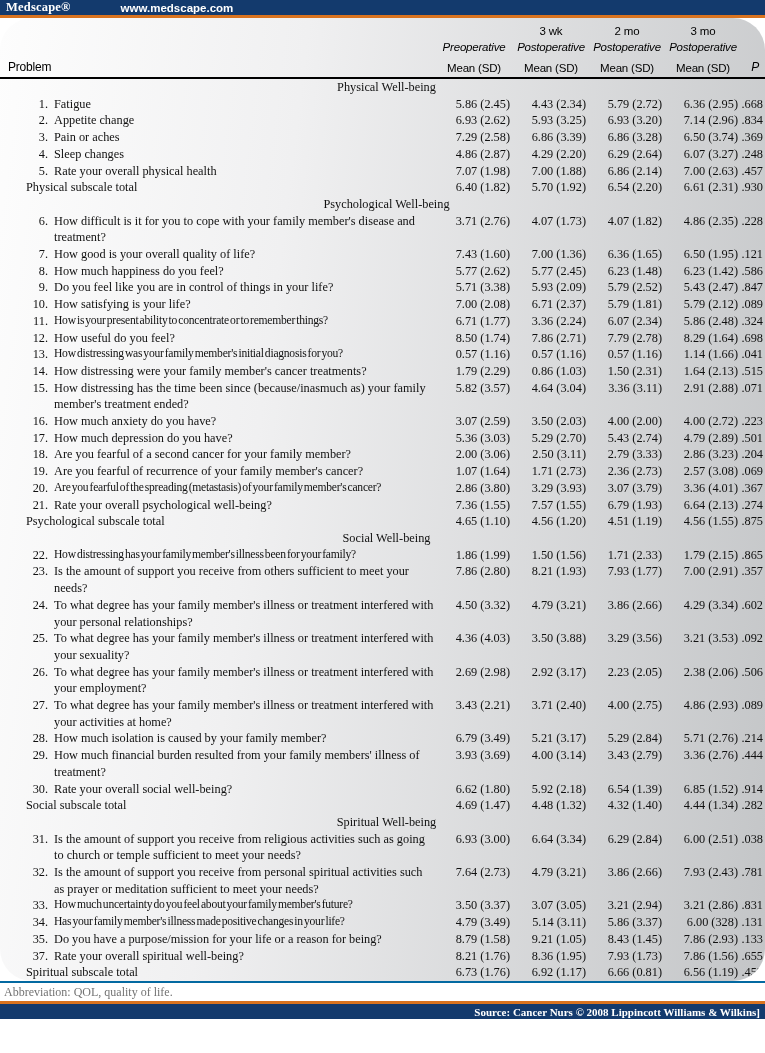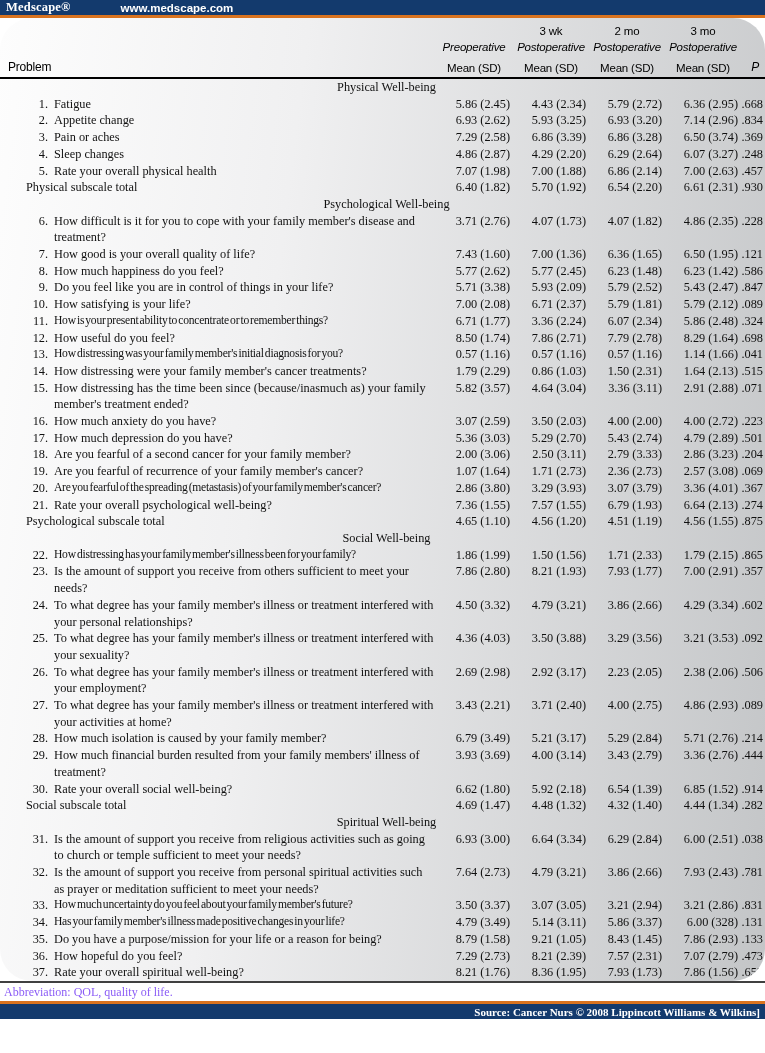--- a/index.html
+++ b/index.html
@@ -53,22 +53,22 @@
   .lbl-subtotal{padding-left:26px;}
   .lbl-overall{padding-left:8px;}
   .q-row{display:flex;padding-left:26px;}
   .q-num{flex:0 0 22px;text-align:right;margin-right:6px;}
   .q-text{flex:1 1 auto;}
   .tight .q-text{
     font-size:11.6px;letter-spacing:-0.25px;word-spacing:-1.5px;white-space:nowrap;
   }
   
   .footnote-strip{
-    flex:0 0 20px;height:20px;background:#fff;border-top:2px solid #404040;
-    font-family:"Liberation Serif",serif;font-size:12px;color:#8b5cf6;
+    flex:0 0 20px;height:20px;background:#fff;border-top:2px solid #0369a1;
+    font-family:"Liberation Serif",serif;font-size:12px;color:#737373;
     padding:2px 0 0 4px;box-sizing:border-box;
   }
   .bottombar{
     height:15px;flex:0 0 15px;background:var(--navy,#133A6D);
     display:flex;align-items:center;justify-content:flex-end;
   }
   .source{
     font-family:Liberation Serif, serif;font-weight:bold;
     font-size:11px;color:#fff;margin-right:5px;
   }
@@ -608,33 +608,20 @@
             </td>
             <td class="c-val">8.79 (1.58)</td>
             <td class="c-val">9.21 (1.05)</td>
             <td class="c-val">8.43 (1.45)</td>
             <td class="c-val">7.86 (2.93)</td>
             <td class="c-p">.133</td>
           </tr>
           <tr>
             <td class="c-problem">
               <div class="q-row">
-                <span class="q-num">36.</span>
-                <span class="q-text">How hopeful do you feel?</span>
-              </div>
-            </td>
-            <td class="c-val">7.29 (2.73)</td>
-            <td class="c-val">8.21 (2.39)</td>
-            <td class="c-val">7.57 (2.31)</td>
-            <td class="c-val">7.07 (2.79)</td>
-            <td class="c-p">.473</td>
-          </tr>
-          <tr>
-            <td class="c-problem">
-              <div class="q-row">
                 <span class="q-num">37.</span>
                 <span class="q-text">Rate your overall spiritual well-being?</span>
               </div>
             </td>
             <td class="c-val">8.21 (1.76)</td>
             <td class="c-val">8.36 (1.95)</td>
             <td class="c-val">7.93 (1.73)</td>
             <td class="c-val">7.86 (1.56)</td>
             <td class="c-p">.655</td>
           </tr>

